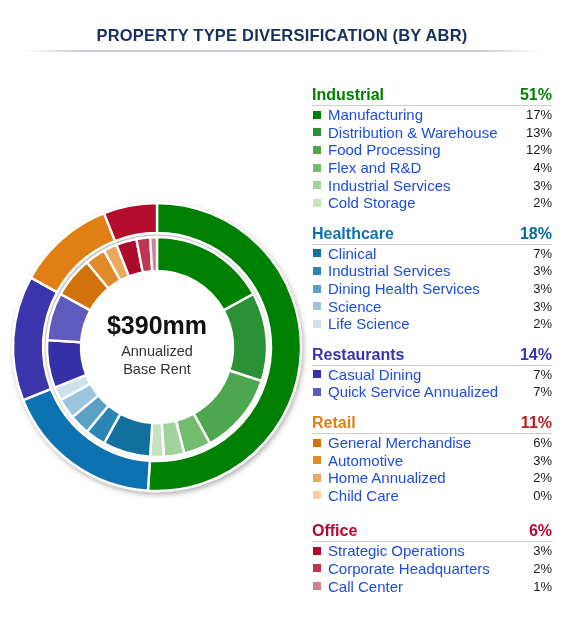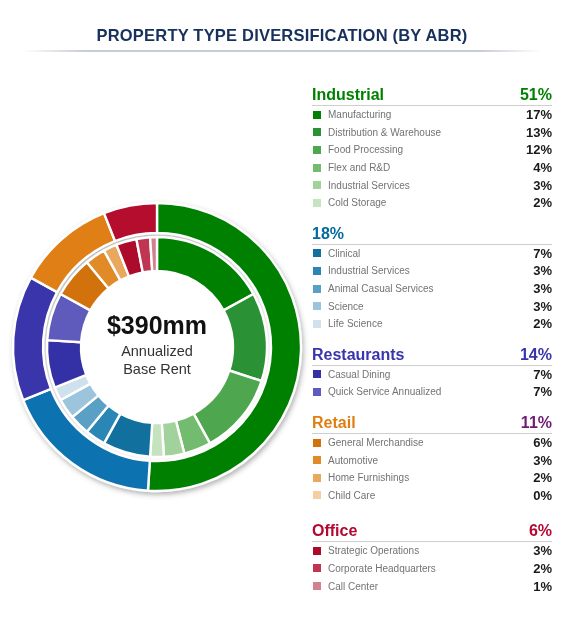--- a/index.html
+++ b/index.html
@@ -89,32 +89,31 @@
     align-items: center;
     height: 17.6px;
   }
   .swatch {
     width: 8px; height: 8px;
     flex: 0 0 8px;
     margin-right: 7px;
     margin-left: 1px;
   }
   .row-label {
-    font-size: 10px;
-    color: #737373;
+    font-size: 15px;
+    color: #1d4ed8;
     white-space: nowrap;
     flex: 1 1 auto;
   }
   .row-pct {
     font-size: 13px;
     color: #1a1a1a;
     white-space: nowrap;
     text-align: right;
     flex: 0 0 auto;
-    font-weight: bold;
   }
 </style>
 </head>
 <body>
 
 <div id="page">
 
   <div class="header">
     <div class="header-title">PROPERTY TYPE DIVERSIFICATION (BY ABR)</div>
     <div class="header-rule"></div>
@@ -193,35 +192,36 @@
           <span class="row-pct">3%</span>
         </div>
         <div class="legend-row">
           <span class="swatch" style="background: rgb(198, 227, 191);"></span>
           <span class="row-label">Cold Storage</span>
           <span class="row-pct">2%</span>
         </div>
       </div>
       <div class="legend-group">
         <div class="group-head" style="border-bottom-color: rgb(207, 207, 207);">
+          <span class="group-name" style="color: rgb(16, 114, 176);">Healthcare</span>
           <span class="group-pct" style="color: #0369a1;">18%</span>
         </div>
         <div class="legend-row">
           <span class="swatch" style="background: rgb(18, 112, 159);"></span>
           <span class="row-label">Clinical</span>
           <span class="row-pct">7%</span>
         </div>
         <div class="legend-row">
           <span class="swatch" style="background: rgb(42, 134, 180);"></span>
           <span class="row-label">Industrial Services</span>
           <span class="row-pct">3%</span>
         </div>
         <div class="legend-row">
           <span class="swatch" style="background: rgb(90, 159, 196);"></span>
-          <span class="row-label">Animal Casual Services</span>
+          <span class="row-label">Dining Health Services</span>
           <span class="row-pct">3%</span>
         </div>
         <div class="legend-row">
           <span class="swatch" style="background: rgb(156, 196, 220);"></span>
           <span class="row-label">Science</span>
           <span class="row-pct">3%</span>
         </div>
         <div class="legend-row">
           <span class="swatch" style="background: rgb(207, 225, 237);"></span>
           <span class="row-label">Life Science</span>
@@ -240,35 +240,35 @@
         </div>
         <div class="legend-row">
           <span class="swatch" style="background: rgb(95, 91, 189);"></span>
           <span class="row-label">Quick Service Annualized</span>
           <span class="row-pct">7%</span>
         </div>
       </div>
       <div class="legend-group">
         <div class="group-head" style="border-bottom-color: rgb(207, 207, 207); margin-top: 12px;">
           <span class="group-name" style="color: rgb(223, 127, 18);">Retail</span>
-          <span class="group-pct" style="color: #701a75;">11%</span>
+          <span class="group-pct" style="color: #b91c1c;">11%</span>
         </div>
         <div class="legend-row">
           <span class="swatch" style="background: rgb(210, 114, 13);"></span>
           <span class="row-label">General Merchandise</span>
           <span class="row-pct">6%</span>
         </div>
         <div class="legend-row">
           <span class="swatch" style="background: rgb(224, 138, 40);"></span>
           <span class="row-label">Automotive</span>
           <span class="row-pct">3%</span>
         </div>
         <div class="legend-row">
           <span class="swatch" style="background: rgb(234, 168, 95);"></span>
-          <span class="row-label">Home Furnishings</span>
+          <span class="row-label">Home Annualized</span>
           <span class="row-pct">2%</span>
         </div>
         <div class="legend-row">
           <span class="swatch" style="background: rgb(245, 207, 164);"></span>
           <span class="row-label">Child Care</span>
           <span class="row-pct">0%</span>
         </div>
       </div>
       <div class="legend-group">
         <div class="group-head" style="border-bottom-color: rgb(207, 207, 207);">

